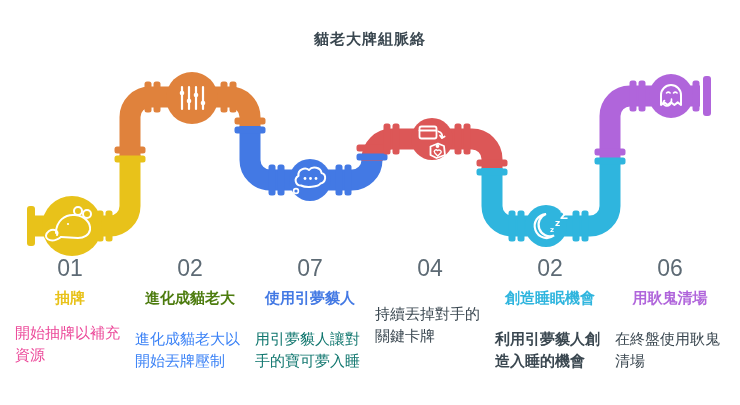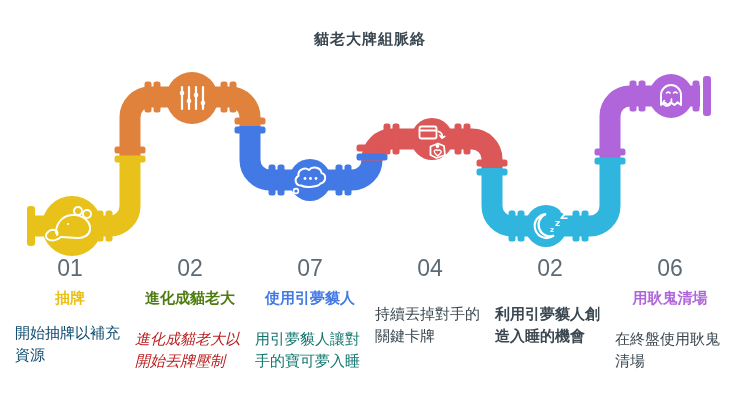--- a/index.html
+++ b/index.html
@@ -161,42 +161,43 @@
         <path d="M 671.5 99 c 0.5 5.5 -3 8 -6.5 6.5 c -2.5 -1 -2 -4.5 -0.5 -5" stroke-width="1.6"></path>
       </g>
     </g>
   </svg>
 
   <div class="columns">
 
     <div class="column">
       <div class="stage-number" style="color: rgb(93, 106, 116);">01</div>
       <div class="stage-label" style="color: rgb(232, 194, 26);">抽牌</div>
-      <div class="stage-desc" style="color: #0c4a6e; margin-top: 15px;">開始抽牌以補充資源</div>
+      <div class="stage-desc" style="color: #ec4899; margin-top: 15px;">開始抽牌以補充資源</div>
     </div>
 
     <div class="column">
       <div class="stage-number" style="color: rgb(93, 106, 116);">02</div>
       <div class="stage-label" style="color: #4d7c0f;">進化成貓老大</div>
-      <div class="stage-desc" style="color: #b91c1c; font-style: italic;">進化成貓老大以開始丟牌壓制</div>
+      <div class="stage-desc" style="color: #3b82f6;">進化成貓老大以開始丟牌壓制</div>
     </div>
 
     <div class="column">
       <div class="stage-number" style="color: rgb(93, 106, 116);">07</div>
       <div class="stage-label" style="color: rgb(67, 121, 228);">使用引夢貘人</div>
       <div class="stage-desc" style="color: #0f766e;">用引夢貘人讓對手的寶可夢入睡</div>
     </div>
 
     <div class="column">
       <div class="stage-number" style="color: rgb(93, 106, 116);">04</div>
       <div class="stage-desc" style="color: rgb(58, 71, 80);">持續丟掉對手的關鍵卡牌</div>
     </div>
 
     <div class="column">
       <div class="stage-number" style="color: rgb(93, 106, 116);">02</div>
+      <div class="stage-label" style="color: rgb(47, 181, 222);">創造睡眠機會</div>
       <div class="stage-desc" style="color: rgb(58, 71, 80); font-weight: bold;">利用引夢貘人創造入睡的機會</div>
     </div>
 
     <div class="column">
       <div class="stage-number" style="color: rgb(93, 106, 116);">06</div>
       <div class="stage-label" style="color: rgb(176, 101, 219);">用耿鬼清場</div>
       <div class="stage-desc" style="color: rgb(58, 71, 80);">在終盤使用耿鬼清場</div>
     </div>
 
   </div>

